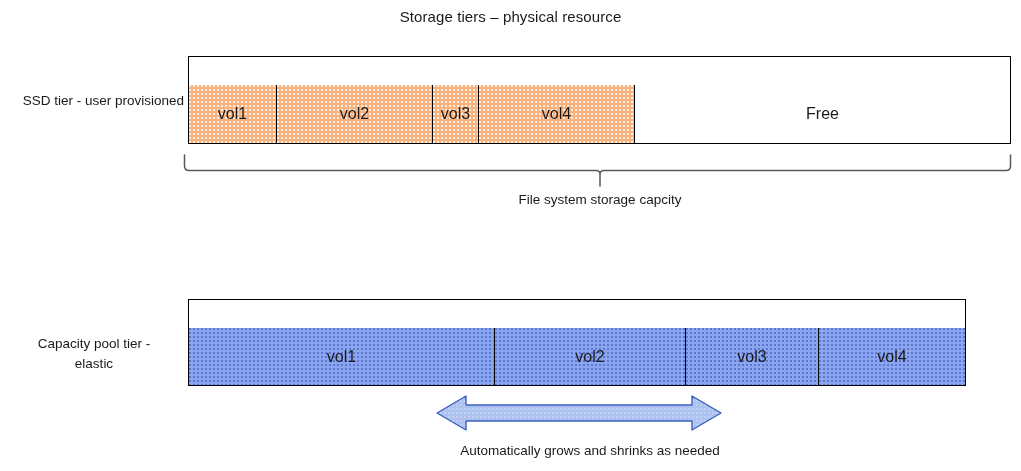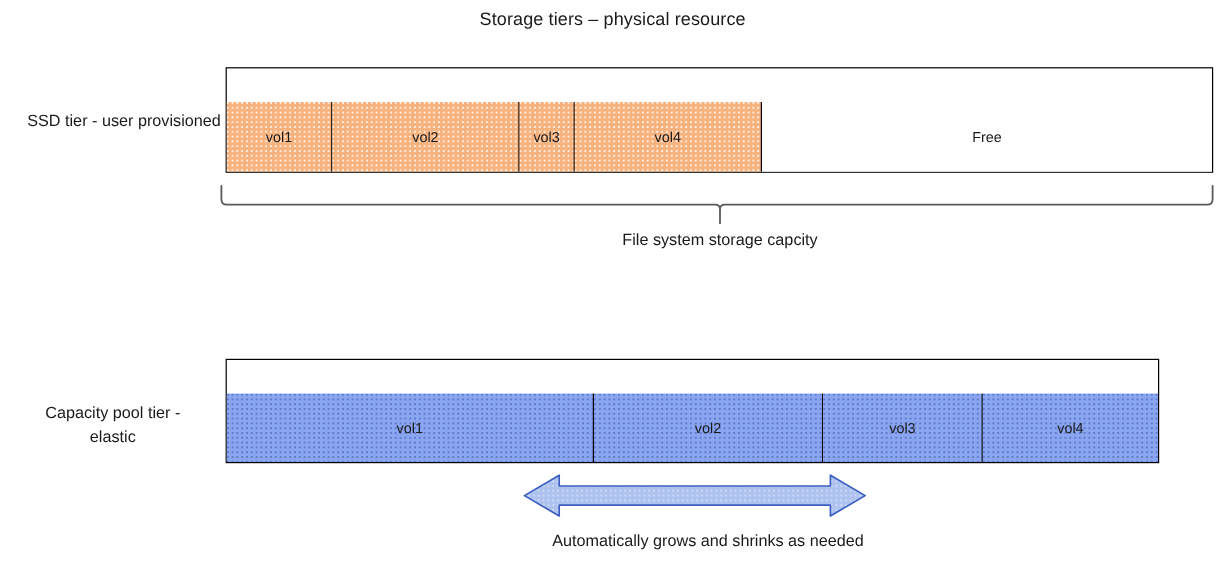--- a/index.html
+++ b/index.html
@@ -61,21 +61,21 @@
     position: absolute;
     box-sizing: border-box;
     border: 1.4px solid #000000;
     display: flex;
   }
   .seg {
     box-sizing: border-box;
     display: flex;
     align-items: center;
     justify-content: center;
-    font-size: 12px;
+    font-size: 16px;
     color: #1a1a1a;
     border-right: 1.4px solid #000000;
     position: relative;
     margin-top: 28px;
   }
   .seg:last-child { border-right: none; }
 
   
   #ssd-bar {
     left: 188px;

